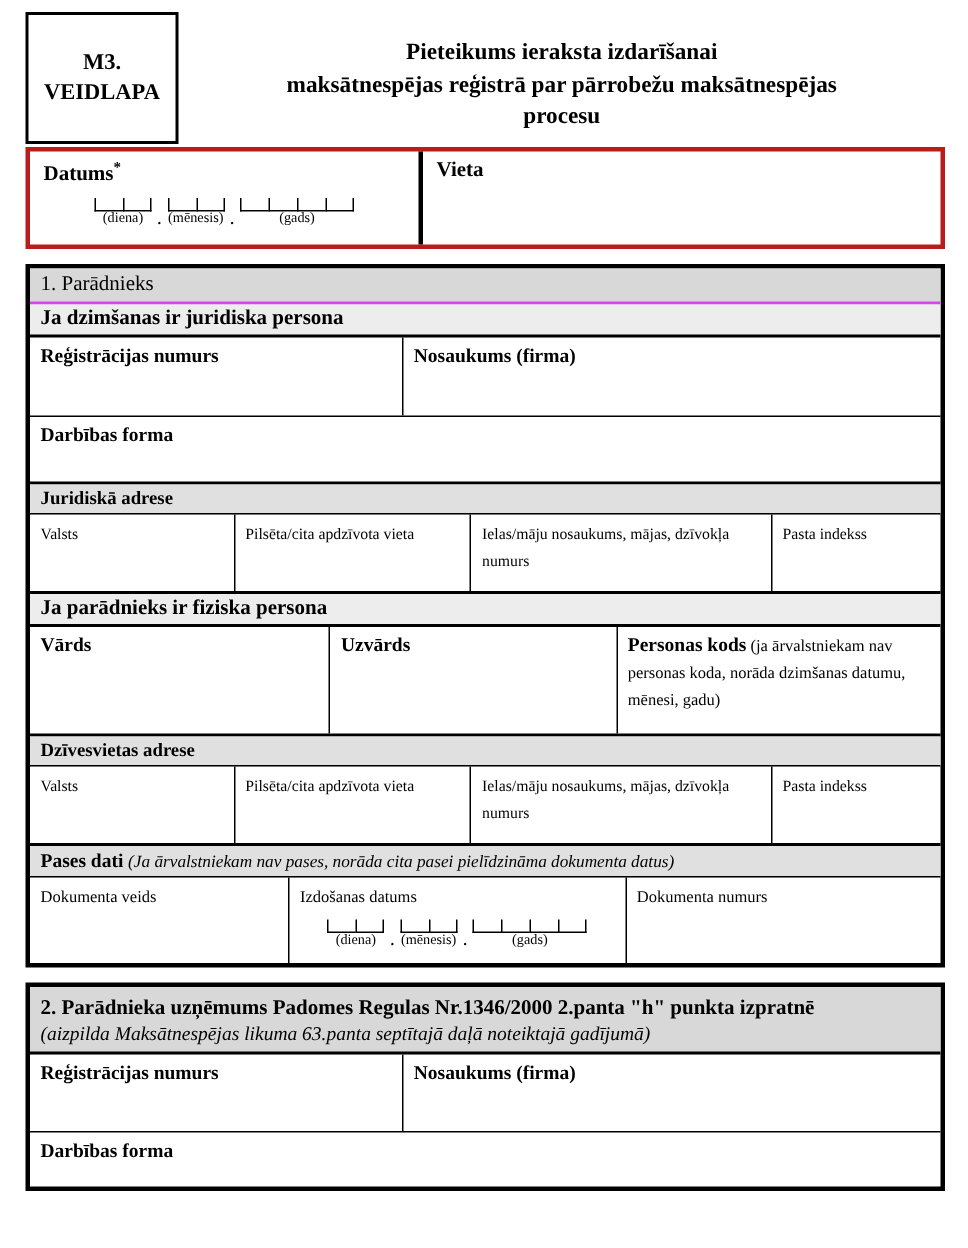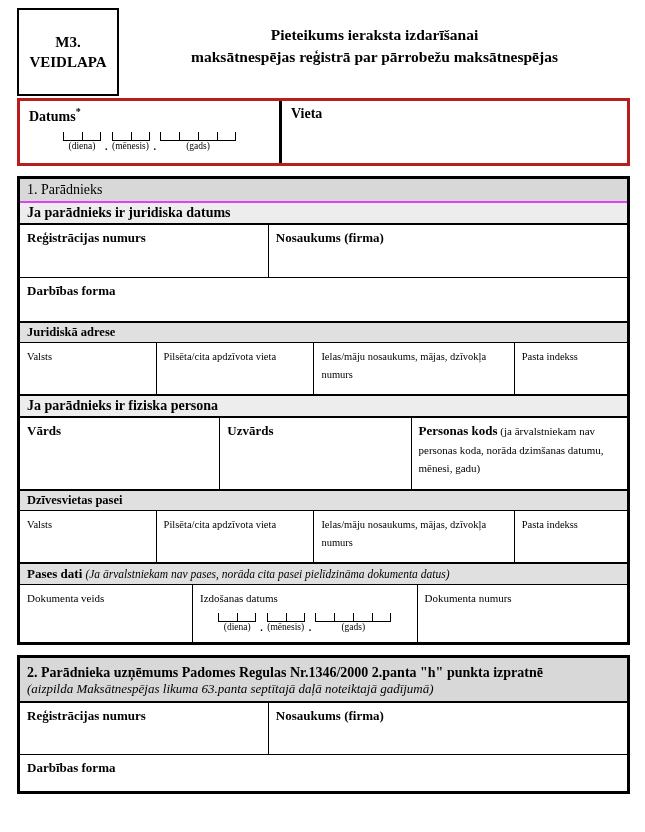--- a/index.html
+++ b/index.html
@@ -87,20 +87,21 @@
   <div class="content">
 
     <div class="hdr">
       <div class="m3box">
         <span>M3.</span>
         <span>VEIDLAPA</span>
       </div>
       <div class="titlebox">
         <span>Pieteikums ieraksta izdarīšanai</span>
         <span>maksātnespējas reģistrā par pārrobežu maksātnespējas</span>
+        <span>procesu</span>
       </div>
     </div>
 
     <div class="dvrow">
       <div class="datums-cell">
         <span class="datums-label"><span>Datums</span><sup>*</sup></span>
         <div class="dateline">
           <div class="dgroup">
             <div class="cells">
                 <span class="cell"></span>
@@ -129,21 +130,21 @@
         </div>
       </div>
       <div class="vieta-cell">
         <span>Vieta</span>
       </div>
     </div>
 
     <div class="section">
       <div class="sec-h">1. Parādnieks</div>
 
-      <div class="sub-h">Ja parādnieks ir juridiska datums</div>
+      <div class="sub-h">Ja dzimšanas ir juridiska persona</div>
 
       <div class="row h-regname">
         <div class="fcell w-reg">
           <span class="lbl-b">Reģistrācijas numurs</span>
         </div>
         <div class="fcell w-name">
           <span class="lbl-b">Nosaukums (firma)</span>
         </div>
       </div>
 
@@ -177,21 +178,21 @@
           <span class="lbl-b">Vārds</span>
         </div>
         <div class="fcell w-f2">
           <span class="lbl-b">Uzvārds</span>
         </div>
         <div class="fcell w-f3">
           <span class="ph-note"><b style="font-size:13px;">Personas kods</b> <span>(ja ārvalstniekam nav personas koda, norāda dzimšanas datumu, mēnesi, gadu)</span></span>
         </div>
       </div>
 
-      <div class="gray-h">Dzīvesvietas pasei</div>
+      <div class="gray-h">Dzīvesvietas adrese</div>
 
       <div class="row thick h-addr">
         <div class="fcell w-a1">
           <span class="lbl-s">Valsts</span>
         </div>
         <div class="fcell w-a2">
           <span class="lbl-s">Pilsēta/cita apdzīvota vieta</span>
         </div>
         <div class="fcell w-a3">
           <span class="lbl-s">Ielas/māju nosaukums, mājas, dzīvokļa numurs</span>

